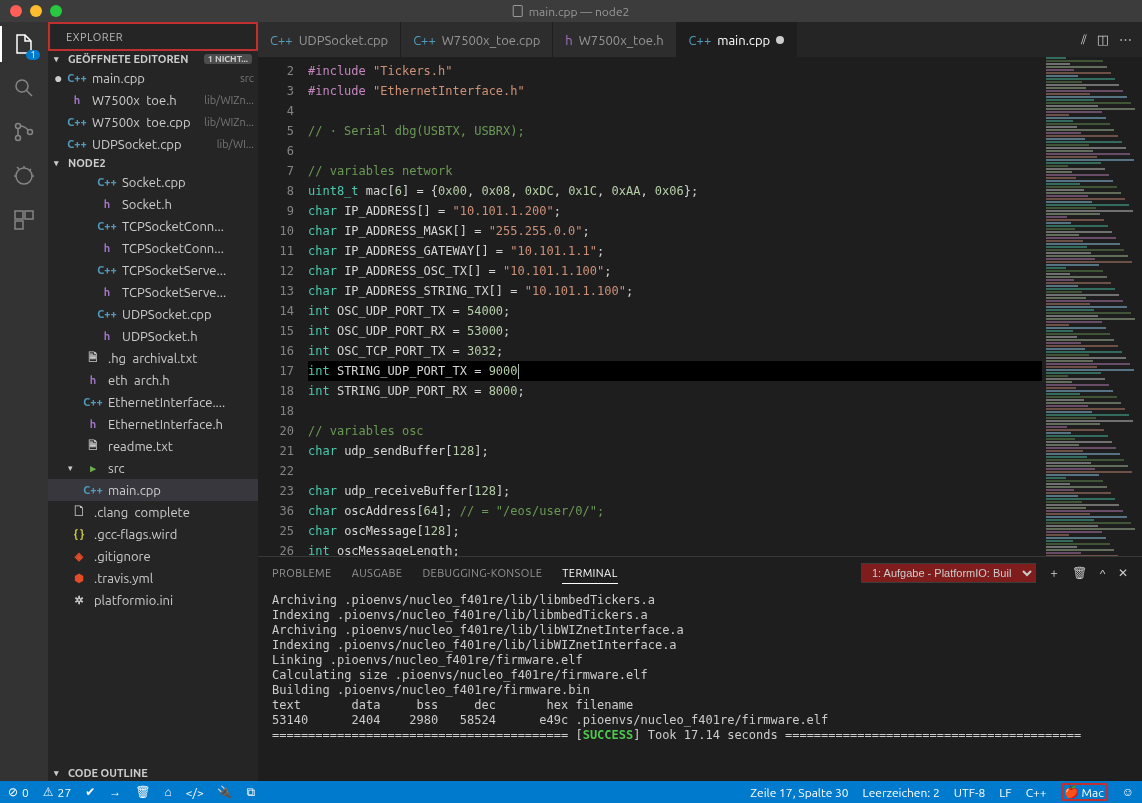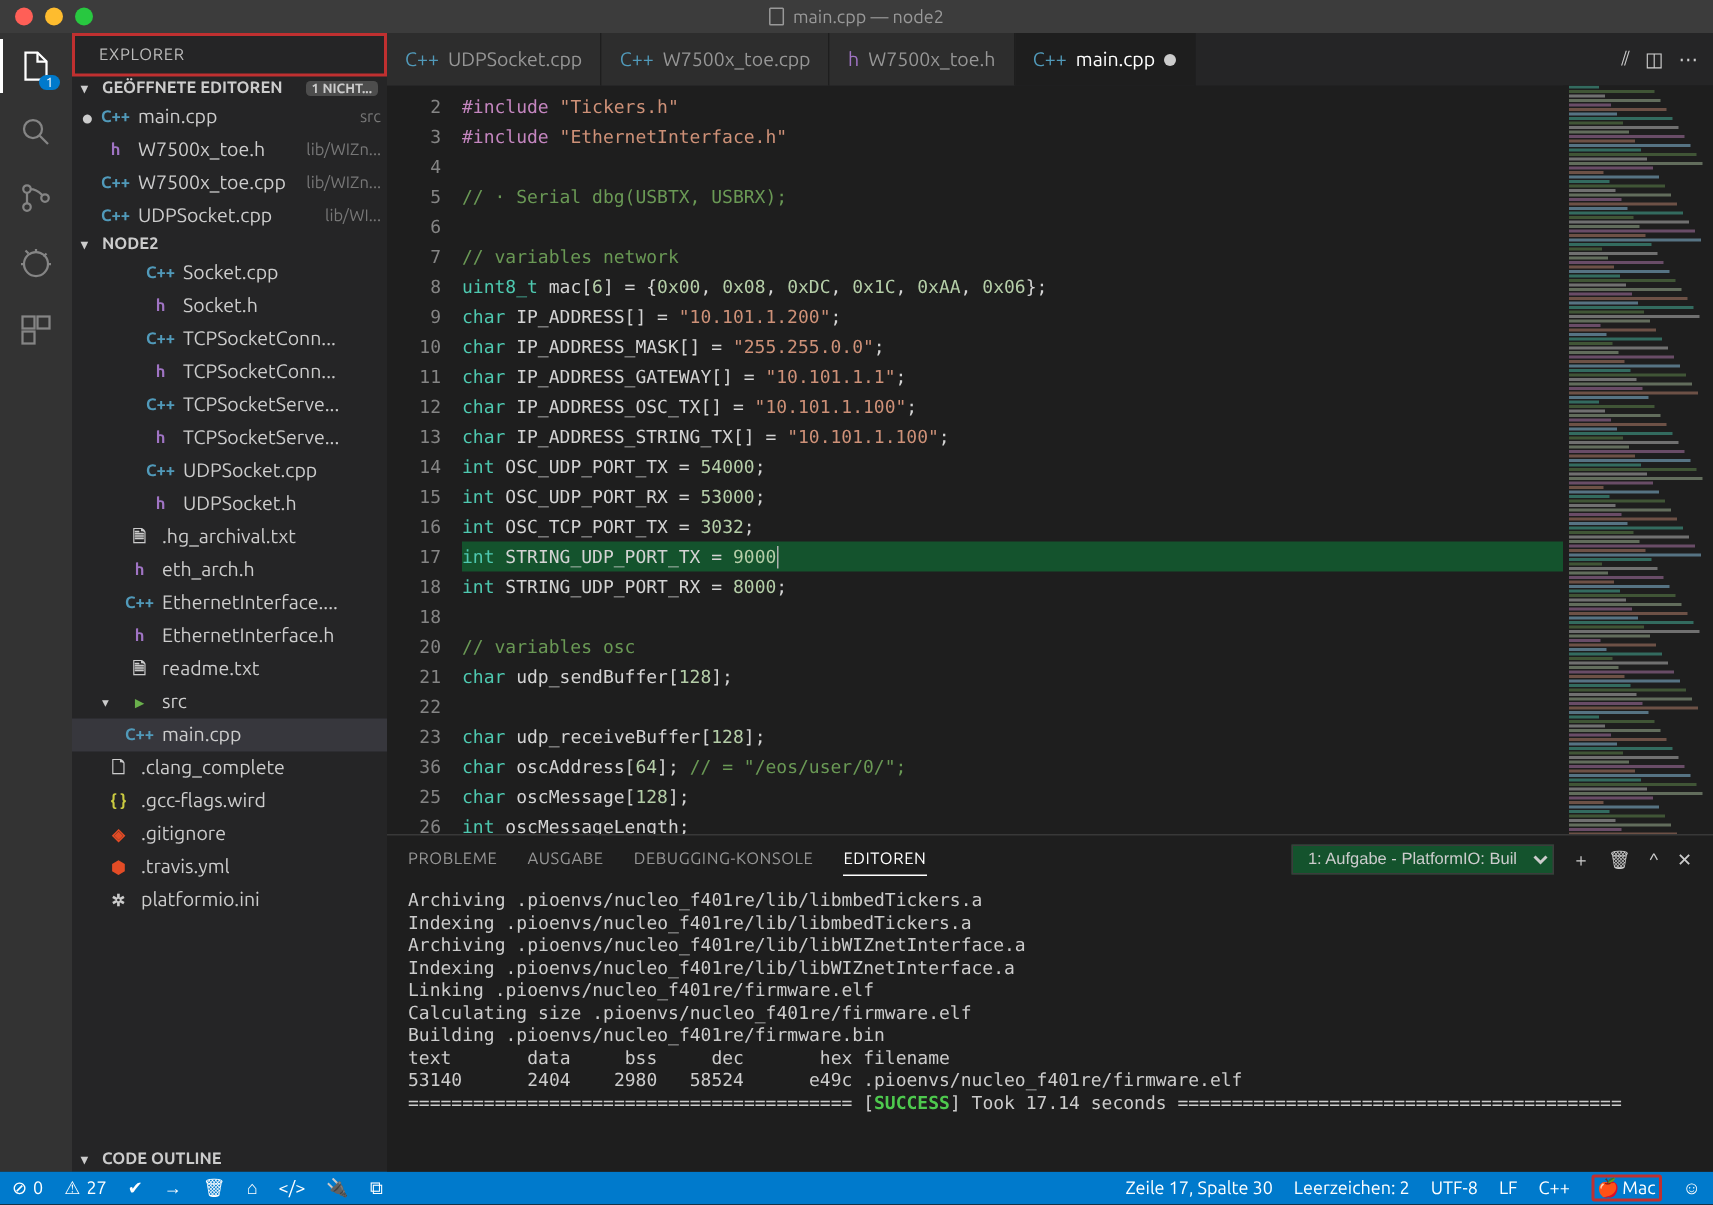--- a/index.html
+++ b/index.html
@@ -32,30 +32,30 @@
 .editor-area{flex:1;display:flex;flex-direction:column;background:#1e1e1e;position:relative}
 .tabs{height:35px;background:#252526;display:flex;align-items:stretch}
 .tab{display:flex;align-items:center;gap:6px;padding:0 12px;background:#2d2d2d;color:#969696;font-size:13px;border-right:1px solid #1e1e1e;cursor:pointer;min-width:120px}
 .tab.active{background:#1e1e1e;color:#fff}
 .tab .mod{width:8px;height:8px;border-radius:50%;background:#ccc}
 .tab-actions{margin-left:auto;display:flex;align-items:center;gap:10px;padding:0 10px;color:#ccc}
 .editor-body{flex:1;display:flex;overflow:hidden;position:relative}
 .gutter{width:50px;text-align:right;padding-right:14px;color:#858585;font-family:Menlo,Consolas,monospace;font-size:12px;line-height:20px;padding-top:4px;user-select:none}
 .code{flex:1;font-family:Menlo,Consolas,monospace;font-size:12px;line-height:20px;padding-top:4px;white-space:pre;overflow:hidden}
 .code .line{height:20px}
-.code .line.hl{background:#14532d}.ty{color:#4ec9b0}.st{color:#ce9178}.nu{color:#b5cea8}.co{color:#6a9955}.op{color:#d4d4d4}.pp{color:#c586c0}
+.code .line.hl{background:#000000}.ty{color:#4ec9b0}.st{color:#ce9178}.nu{color:#b5cea8}.co{color:#6a9955}.op{color:#d4d4d4}.pp{color:#c586c0}
 .cursor{display:inline-block;width:1px;height:15px;background:#aeafad;vertical-align:middle}
 .minimap{width:100px;background:#1e1e1e;position:relative;overflow:hidden}
 .minimap-line{height:2px;margin:0 4px 1px 4px;opacity:.45}
 .panel{height:225px;border-top:1px solid #383838;display:flex;flex-direction:column;background:#1e1e1e}
 .panel-tabs{height:32px;display:flex;align-items:center;gap:20px;padding:0 14px;font-size:11px;color:#969696}
 .ptab{cursor:pointer;letter-spacing:.4px}
 .ptab.active{color:#fff;border-bottom:1px solid #fff;padding-bottom:4px;margin-bottom:-5px}
 .panel-actions{margin-left:auto;display:flex;align-items:center;gap:12px;color:#ccc;font-size:12px}
-.term-select{background:#14532d;color:#ccc;border:1px solid #3c3c3c;font-size:11px;padding:2px 6px}
+.term-select{background:#7f1d1d;color:#ccc;border:1px solid #3c3c3c;font-size:11px;padding:2px 6px}
 .terminal{flex:1;font-family:Menlo,Consolas,monospace;font-size:12px;line-height:15px;padding:4px 14px;white-space:pre;color:#ccc;overflow:hidden}
 .term-success{color:#4ec94e;font-weight:700}
 .statusbar{height:22px;background:#007acc;color:#fff;display:flex;align-items:center;font-size:12px;padding:0 8px;gap:14px}
 .sb-item{display:flex;align-items:center;gap:4px;cursor:pointer}
 .sb-right{margin-left:auto;display:flex;gap:14px;align-items:center}
 .sb-mac{border:2px solid #c03030;padding:0 2px;border-radius:2px;display:flex;align-items:center;gap:2px}
 svg{display:block}
 </style>
 </head>
 <body>
@@ -463,21 +463,21 @@
           <div class="minimap-line" style="background: rgb(197, 134, 192); width: 35%;"></div>
           <div class="minimap-line" style="background: rgb(206, 145, 120); width: 72%;"></div>
         </div>
     </div>
 
     <div class="panel">
       <div class="panel-tabs" id="panel-tabs">
         <span class="ptab">PROBLEME</span>
           <span class="ptab">AUSGABE</span>
           <span class="ptab">DEBUGGING-KONSOLE</span>
-          <span class="ptab active">EDITOREN</span>
+          <span class="ptab active">TERMINAL</span>
           <span class="panel-actions">
           <select class="term-select"><option>1: Aufgabe - PlatformIO: Buil</option></select>
           <span>＋</span>
           <span>🗑</span>
           <span>^</span>
           <span>✕</span>
         </span>
       </div>
       <div class="terminal" id="terminal">Archiving .pioenvs/nucleo_f401re/lib/libmbedTickers.a
 Indexing .pioenvs/nucleo_f401re/lib/libmbedTickers.a

